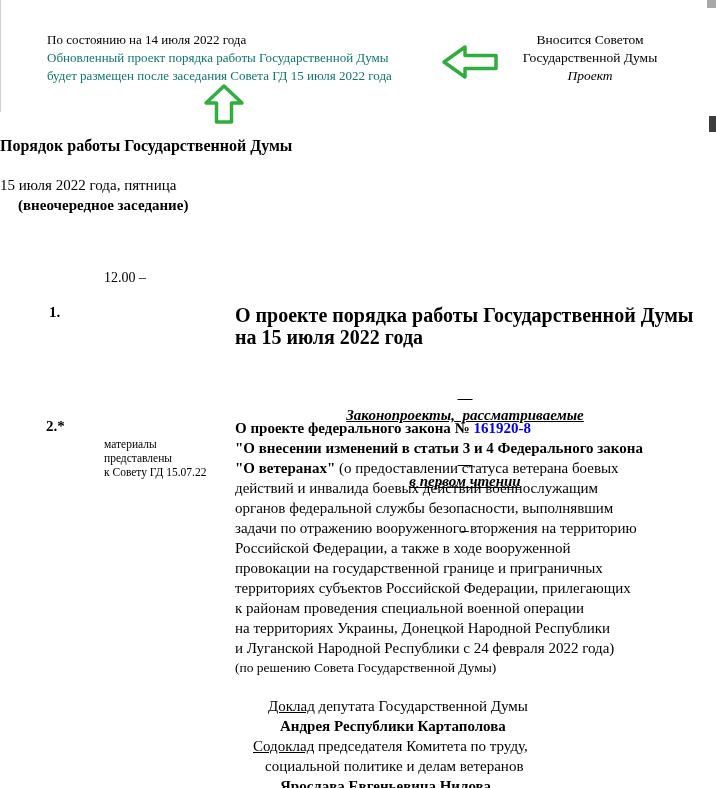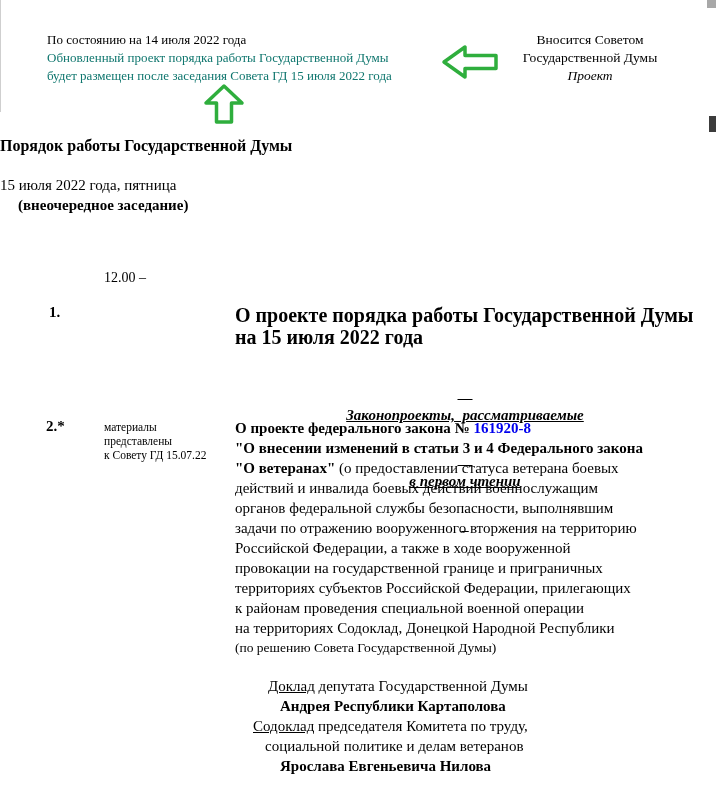--- a/index.html
+++ b/index.html
@@ -34,21 +34,21 @@
   .num1  { left:49px; top:304px; font-size:15px; }
   .item1 { left:235px; top:304px; font-size:20px; line-height:22px; }
 
   .secthead {
     left:235px; top:360px; width:460px; text-align:center;
     font-size:15px; line-height:22px; font-weight:bold; font-style:italic;
     text-decoration:underline; white-space:pre;
   }
 
   .num2 { left:46px; top:418px; font-size:15px; }
-  .materials { left:104px; top:421px; font-size:11.5px; line-height:13.8px; }
+  .materials { left:104px; top:438px; font-size:11.5px; line-height:13.8px; }
 
   .body2 { left:235px; top:418px; width:474px; font-size:15px; line-height:20px; }
   .body2 > div { white-space:pre; }
   .link { color:#0000ee; text-decoration:none; cursor:pointer; }
   .note { font-size:13.5px; line-height:20px; }
   .underline { text-decoration:underline; }
   .ind-report   { padding-left:33px;margin-top:18px; }
   .ind-speaker  { padding-left:45px; }
   .ind-coreport { padding-left:18px; }
   .ind-coreport2{ padding-left:30px; }
@@ -112,21 +112,22 @@
     <div class="bold"><span>О проекте федерального закона № </span><a class="link bold">161920-8</a></div>
     <div class="bold">"О внесении изменений в статьи 3 и 4 Федерального закона</div>
     <div><span class="bold">"О ветеранах"</span><span> (о предоставлении статуса ветерана боевых</span></div>
     <div>действий и инвалида боевых действий военнослужащим</div>
     <div>органов федеральной службы безопасности, выполнявшим</div>
     <div>задачи по отражению вооруженного вторжения на территорию</div>
     <div>Российской Федерации, а также в ходе вооруженной</div>
     <div>провокации на государственной границе и приграничных</div>
     <div>территориях субъектов Российской Федерации, прилегающих</div>
     <div>к районам проведения специальной военной операции</div>
-    <div>на территориях Содоклад, Донецкой Народной Республики</div>
+    <div>на территориях Украины, Донецкой Народной Республики</div>
+    <div>и Луганской Народной Республики с 24 февраля 2022 года)</div>
     <div class="note">(по решению Совета Государственной Думы)</div>
     <div class="ind-report"><span class="underline">Доклад</span><span> депутата Государственной Думы</span></div>
     <div class="ind-speaker bold">Андрея Республики Картаполова</div>
     <div class="ind-coreport"><span class="underline">Содоклад</span><span> председателя Комитета по труду,</span></div>
     <div class="ind-coreport2">социальной политике и делам ветеранов</div>
     <div class="ind-speaker bold">Ярослава Евгеньевича Нилова</div>
   </div>
 
 </div>
 

